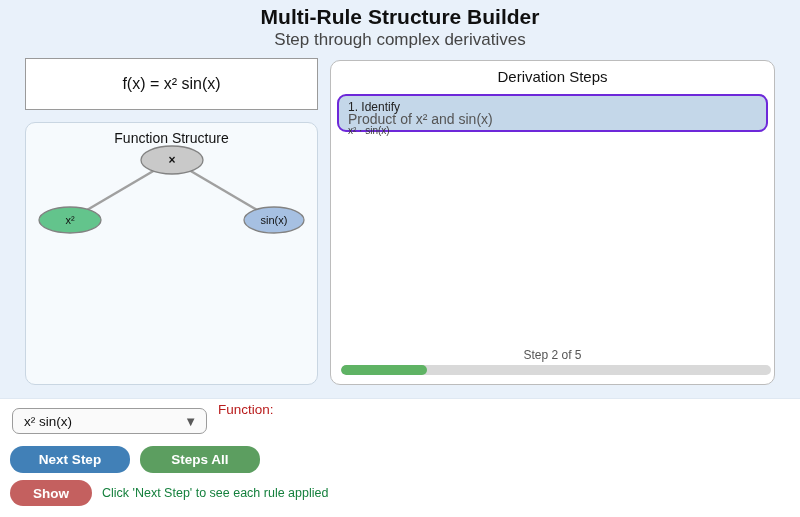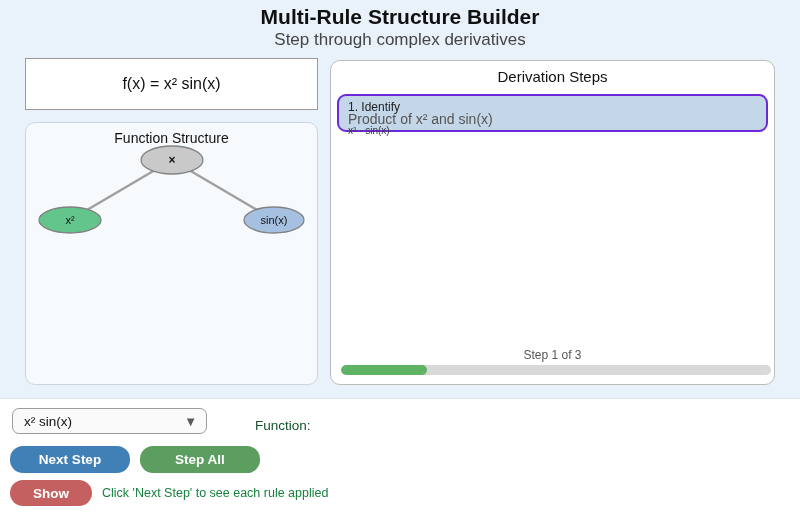--- a/index.html
+++ b/index.html
@@ -77,22 +77,22 @@
 
   
   .dropdown {
     position: absolute; left: 12px; top: 408px; width: 195px; height: 26px;
     background: #fafafa; border: 1px solid #9c9c9c; border-radius: 7px;
     display: flex; align-items: center; justify-content: space-between;
     padding: 0 9px 0 11px; font-size: 13.5px; color: #111; cursor: pointer;
   }
   .caret { font-size: 13px; color: #5a5a5a; line-height: 1; }
   .function-label {
-    position: absolute; left: 218px; top: 412px; height: 26px;
-    display: flex; align-items: center; font-size: 13.5px; color: #14532d; margin-left: 37px;
+    position: absolute; left: 218px; top: 396px; height: 26px;
+    display: flex; align-items: center; font-size: 13.5px; color: #b91c1c;
   }
   .btn {
     position: absolute; border: none; border-radius: 13px; color: #ffffff;
     font-family: "Liberation Sans", sans-serif; font-size: 13.5px; font-weight: bold;
     cursor: pointer; display: flex; align-items: center; justify-content: center;
   }
   .btn-next  { left: 10px;  top: 446px; width: 120px; height: 27px; background: #4180b7; }
   .btn-show  { left: 140px; top: 446px; width: 120px; height: 27px; background: #5c9e60; }
   .btn-reset { left: 10px;  top: 480px; width: 82px;  height: 26px; background: #c4605f; }
   .hint {
@@ -133,32 +133,32 @@
 
     <div class="steps-panel">
       <div class="steps-title">Derivation Steps</div>
 
       <div class="step-card">
         <div class="step-heading">1. Identify</div>
         <div class="step-desc">Product of x² and sin(x)</div>
         <div class="step-expr">x² · sin(x)</div>
       </div>
 
-      <div class="progress-label">Step 1 of 3</div>
+      <div class="progress-label">Step 2 of 5</div>
       <div class="progress-track">
         <div class="progress-fill" style="width: 20%; background: rgb(95, 179, 100);"></div>
       </div>
     </div>
 
   </div>
 
   <div class="dropdown">
     <span>x² sin(x)</span>
     <span class="caret">▼</span>
   </div>
   <span class="function-label">Function:</span>
 
   <button class="btn btn-next">Next Step</button>
-  <button class="btn btn-show">Step All</button>
+  <button class="btn btn-show">Steps All</button>
   <button class="btn btn-reset">Show</button>
   <span class="hint">Click 'Next Step' to see each rule applied</span>
 
 </div>
 
 </body></html>

